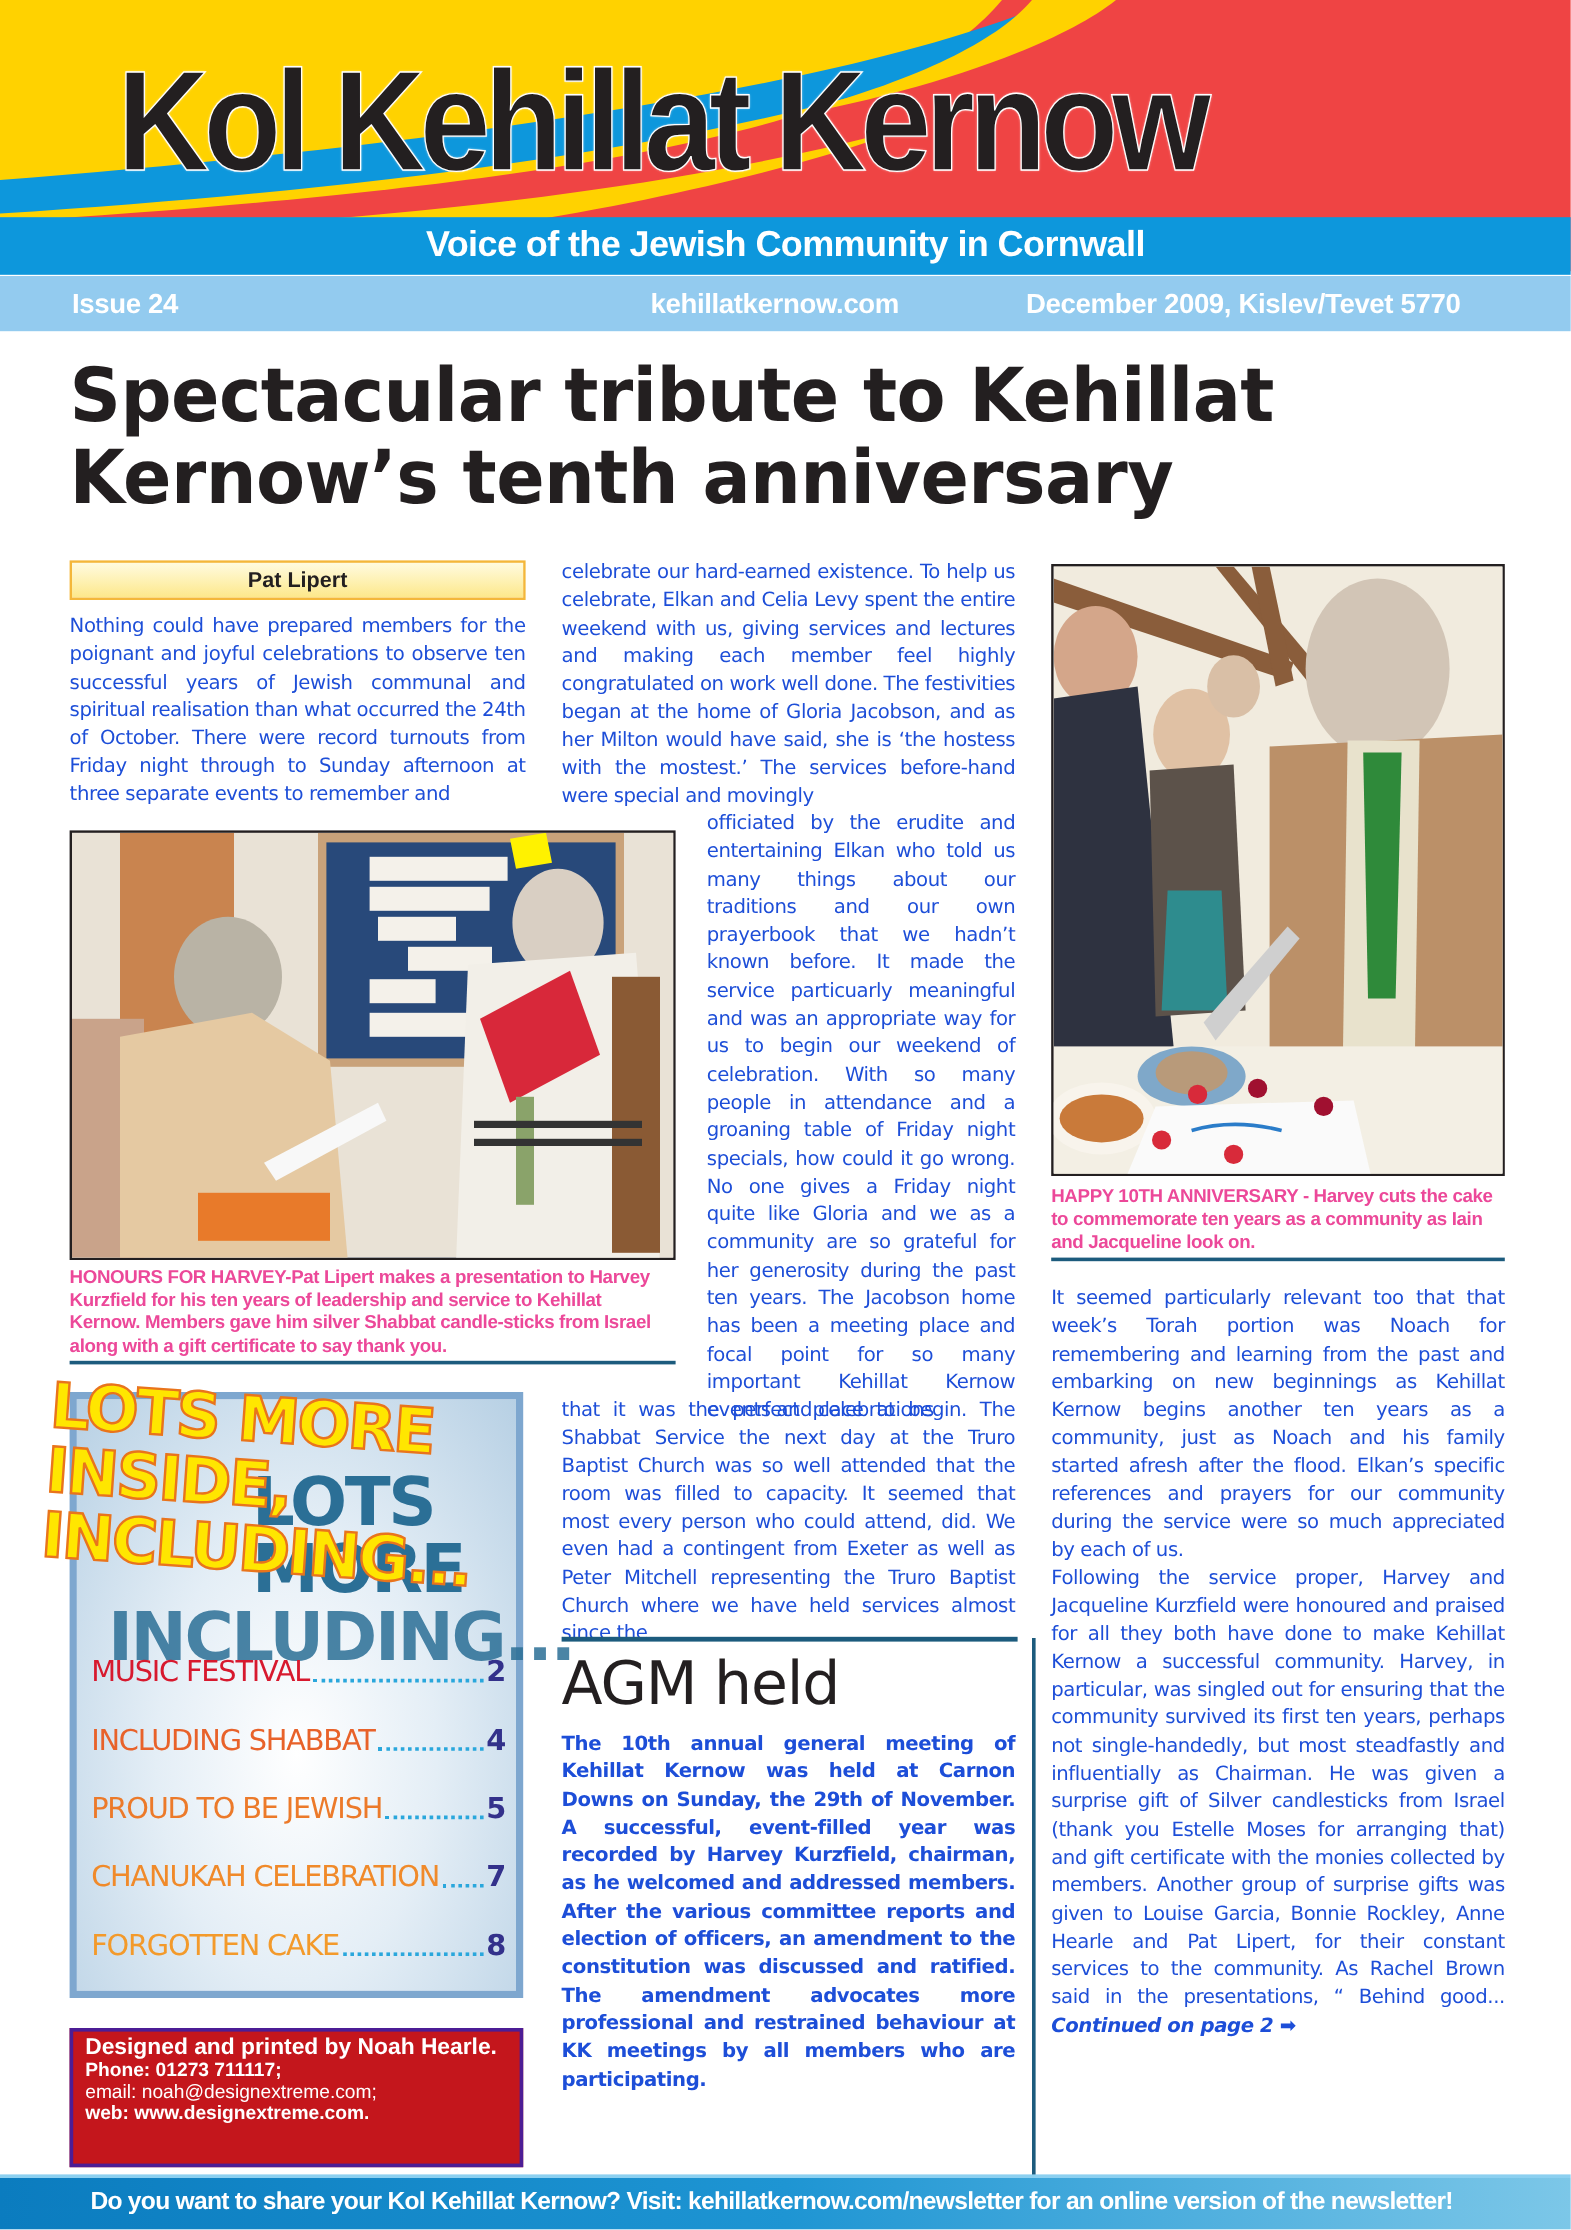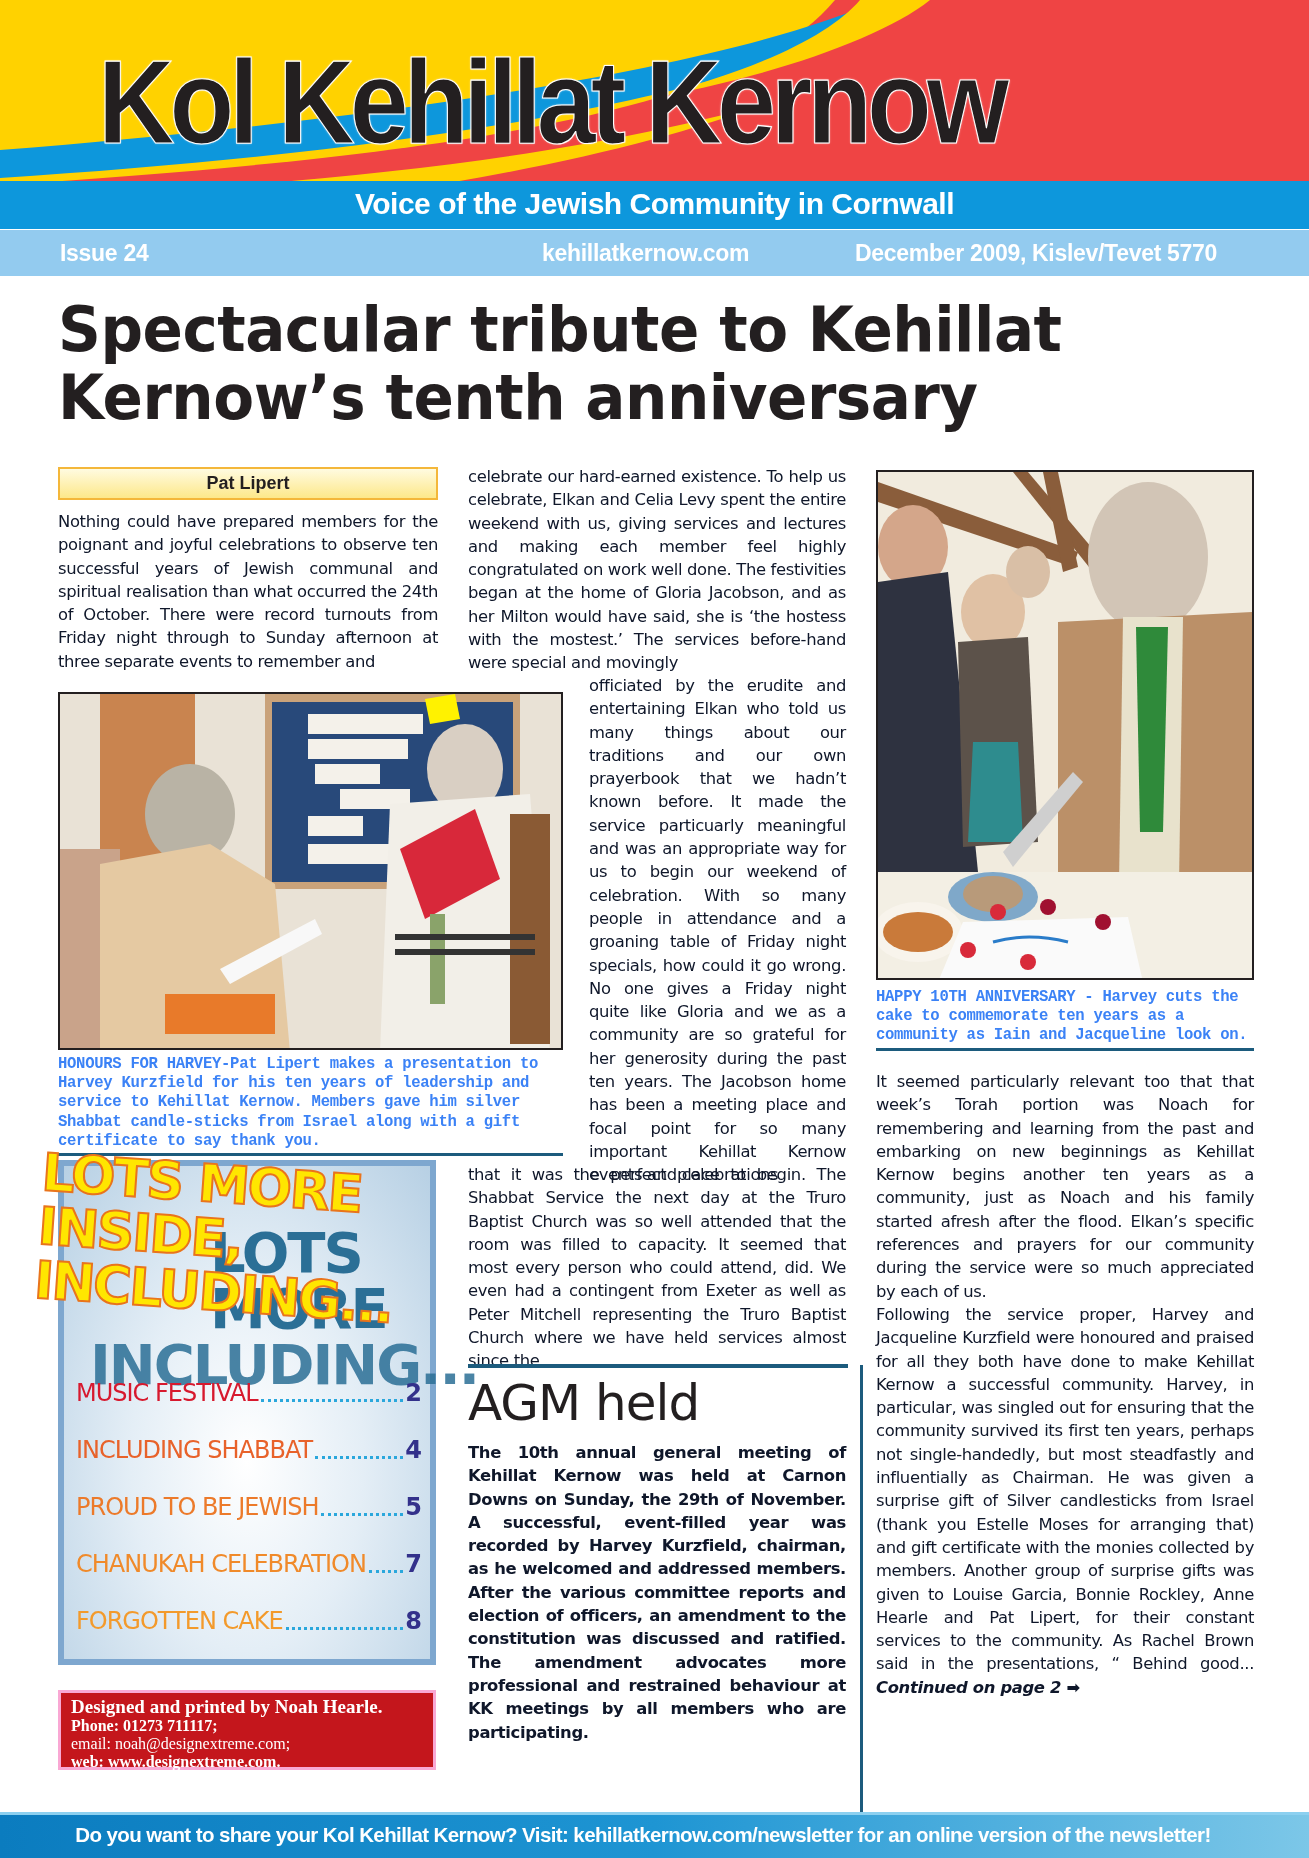--- a/index.html
+++ b/index.html
@@ -13,35 +13,35 @@
   #title{left:0;top:42px;width:1309px;text-align:left;padding-left:98px;font-family:"Liberation Sans",sans-serif;font-weight:bold;font-size:106px;letter-spacing:-5px;color:#231f20;line-height:1;transform:scaleY(1.12);transform-origin:top left;-webkit-text-stroke:1px #fff;text-shadow:0 0 2px #fff}
   #tagline-bar{left:0;top:181px;width:1309px;height:48px;background:#0d97dc}
   #tagline{left:0;top:184px;width:1309px;text-align:center;color:#fff;font-family:"Liberation Sans",sans-serif;font-weight:bold;font-size:30px;letter-spacing:-0.5px;line-height:40px}
   #datebar{left:0;top:230px;width:1309px;height:46px;background:#93cbef}
   .dateitem{top:238px;color:#fff;font-family:"Liberation Sans",sans-serif;font-weight:bold;font-size:23px;letter-spacing:-0.3px;line-height:30px}
 
   
   #headline{left:58px;top:296px;width:1200px;font-family:"DejaVu Sans",sans-serif;font-weight:bold;font-size:62px;line-height:68px;letter-spacing:-0.5px;color:#231f20;transform:scaleX(0.96);transform-origin:left top}
 
   
-  .body{font-family:"DejaVu Sans",sans-serif;font-size:16.4px;line-height:23.3px;color:#0f172a;text-align:justify;letter-spacing:-0.35px}
+  .body{font-family:"DejaVu Sans",sans-serif;font-size:16.4px;line-height:23.3px;color:#1d4ed8;text-align:justify;letter-spacing:-0.35px}
   .body p{margin:0}
   .bold{font-weight:bold}
 
   #byline{left:58px;top:467px;width:380px;height:33px;background:linear-gradient(#fffbe0,#fde88a);border:2px solid #f4b73a;text-align:center;font-family:"Liberation Sans",sans-serif;font-weight:bold;font-size:18px;line-height:29px}
   #col1{left:58px;top:510px;width:380px}
   #col2a{left:468px;top:465px;width:378px}
   #col2b{left:589px;top:674px;width:257px}
   #col2c{left:468px;top:1163px;width:378px}
 
   
   .photo{border:2px solid #231f20;overflow:hidden}
   #photo1{left:58px;top:692px;width:505px;height:358px;background:linear-gradient(90deg,#d7cbbb 0%,#c98f5f 10%,#d8b08d 18%,#efe4d5 32%,#2c4c7c 40%,#2c4c7c 62%,#e8e3da 70%,#f3f1ec 100%)}
   #photo2{left:876px;top:470px;width:378px;height:510px;background:linear-gradient(180deg,#efe7d8 0%,#e8dcc4 30%,#b8946e 55%,#d6c7ad 75%,#f5f2ea 100%)}
-  .caption{font-family:Liberation Mono, monospace;font-weight:bold;font-size:15.6px;line-height:19.2px;color:#3b82f6;letter-spacing:-0.3px}
+  .caption{font-family:Liberation Sans, sans-serif;font-weight:bold;font-size:15.6px;line-height:19.2px;color:#ec4899;letter-spacing:-0.3px}
   #cap1{left:58px;top:1055px;width:505px;border-bottom:3px solid #1c5b7d;padding-bottom:2px}
   #cap2{left:876px;top:988px;width:378px;border-bottom:3px solid #1c5b7d;padding-bottom:2px}
 
   #col3{left:876px;top:1070px;width:378px}
 
   
   #agm-rule{left:468px;top:1364px;width:380px;height:4px;background:#1c5b7d}
   #agm-title{left:468px;top:1372px;font-family:"DejaVu Sans",sans-serif;font-weight:normal;font-size:50px;line-height:62px;letter-spacing:-1px}
   #agm-body{left:468px;top:1441px;width:378px;font-weight:bold}
   #vrule{left:860px;top:1365px;width:3px;height:448px;background:#1c5b7d}
@@ -49,21 +49,21 @@
   
   #inside{left:58px;top:1160px;width:378px;height:505px;border:6px solid #7ea7cf;background:radial-gradient(ellipse at 50% 60%,#ffffff 0%,#e4eef6 45%,#b7d0e4 100%)}
   #inside-shadow{left:60px;top:1225px;font-family:"DejaVu Sans",sans-serif;font-weight:bold;font-size:56px;line-height:56px;color:#2b6f96;letter-spacing:-2px;width:360px}
   #inside-title{left:44px;top:1145px;font-family:"DejaVu Sans",sans-serif;font-weight:bold;font-size:52px;line-height:54px;color:#ffe600;letter-spacing:-2px;-webkit-text-stroke:2px #e9741c;transform:rotate(4deg);transform-origin:left top;width:380px}
   .inside-item{left:76px;width:345px;height:38px;display:flex;align-items:flex-end;font-family:"DejaVu Sans",sans-serif;font-size:24px;line-height:30px;letter-spacing:-1px}
   .inside-item .lbl{white-space:nowrap}
   .inside-item .dots{flex:1;border-bottom:3px dotted #2aa7dc;margin:0 2px 6px 3px}
   .inside-item .pg{color:#33318b;font-weight:bold}
 
   
-  #credit{left:58px;top:1690px;width:378px;height:80px;background:#c4161c;border:3px solid #f9a8d4;padding:4px 10px;color:#fff;font-family:Liberation Serif, serif;font-size:16px;line-height:18px}
+  #credit{left:58px;top:1690px;width:378px;height:116px;background:#c4161c;border:3px solid #4c1d95;padding:4px 10px;color:#fff;font-family:Liberation Sans, sans-serif;font-size:16px;line-height:18px}
   #credit .big{font-weight:bold;font-size:19px;line-height:20px}
   #credit .b{font-weight:bold}
 
   
   #footer{left:0;top:1812px;width:1309px;height:46px;background:linear-gradient(90deg,#0b7cbf 0%,#1e95d3 50%,#7cc7e8 100%);border-top:3px solid #8cd0f0}
   #footer-text{left:0;top:1820px;width:1286px;text-align:center;color:#fff;font-family:"Liberation Sans",sans-serif;font-weight:bold;font-size:20.5px;letter-spacing:-0.6px;line-height:30px}
 </style>
 </head>
 <body>
 

